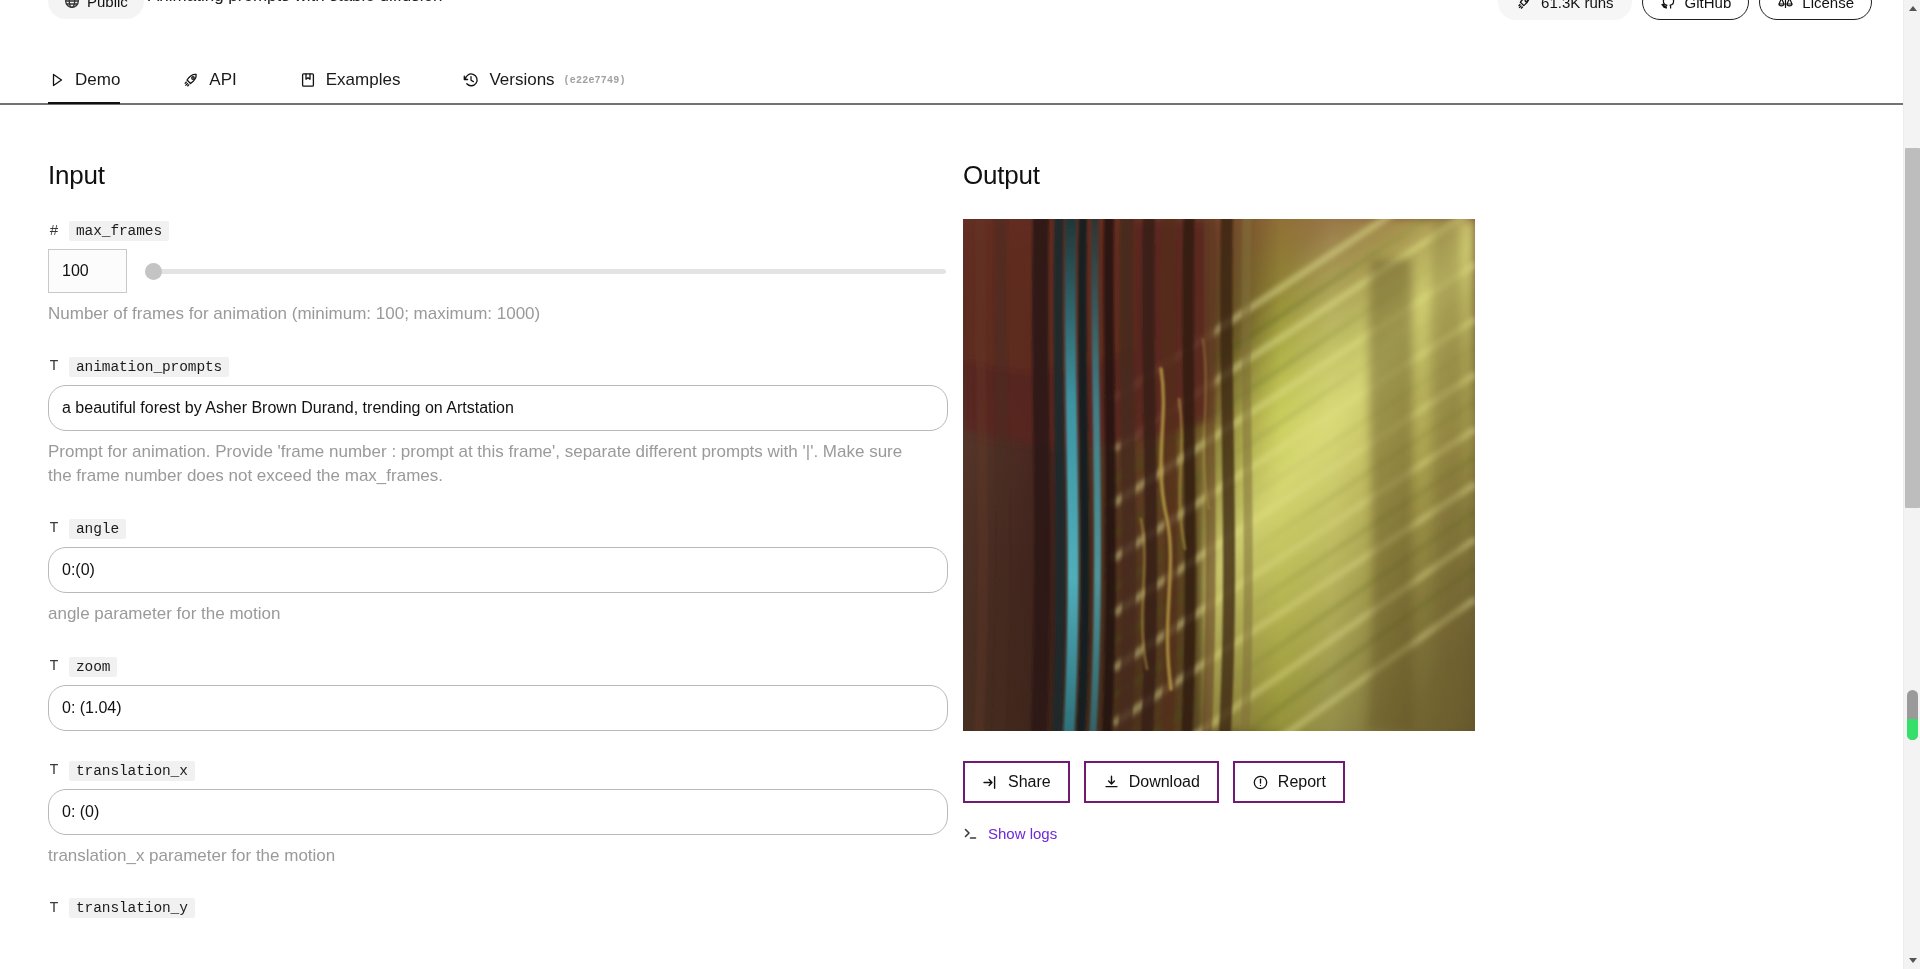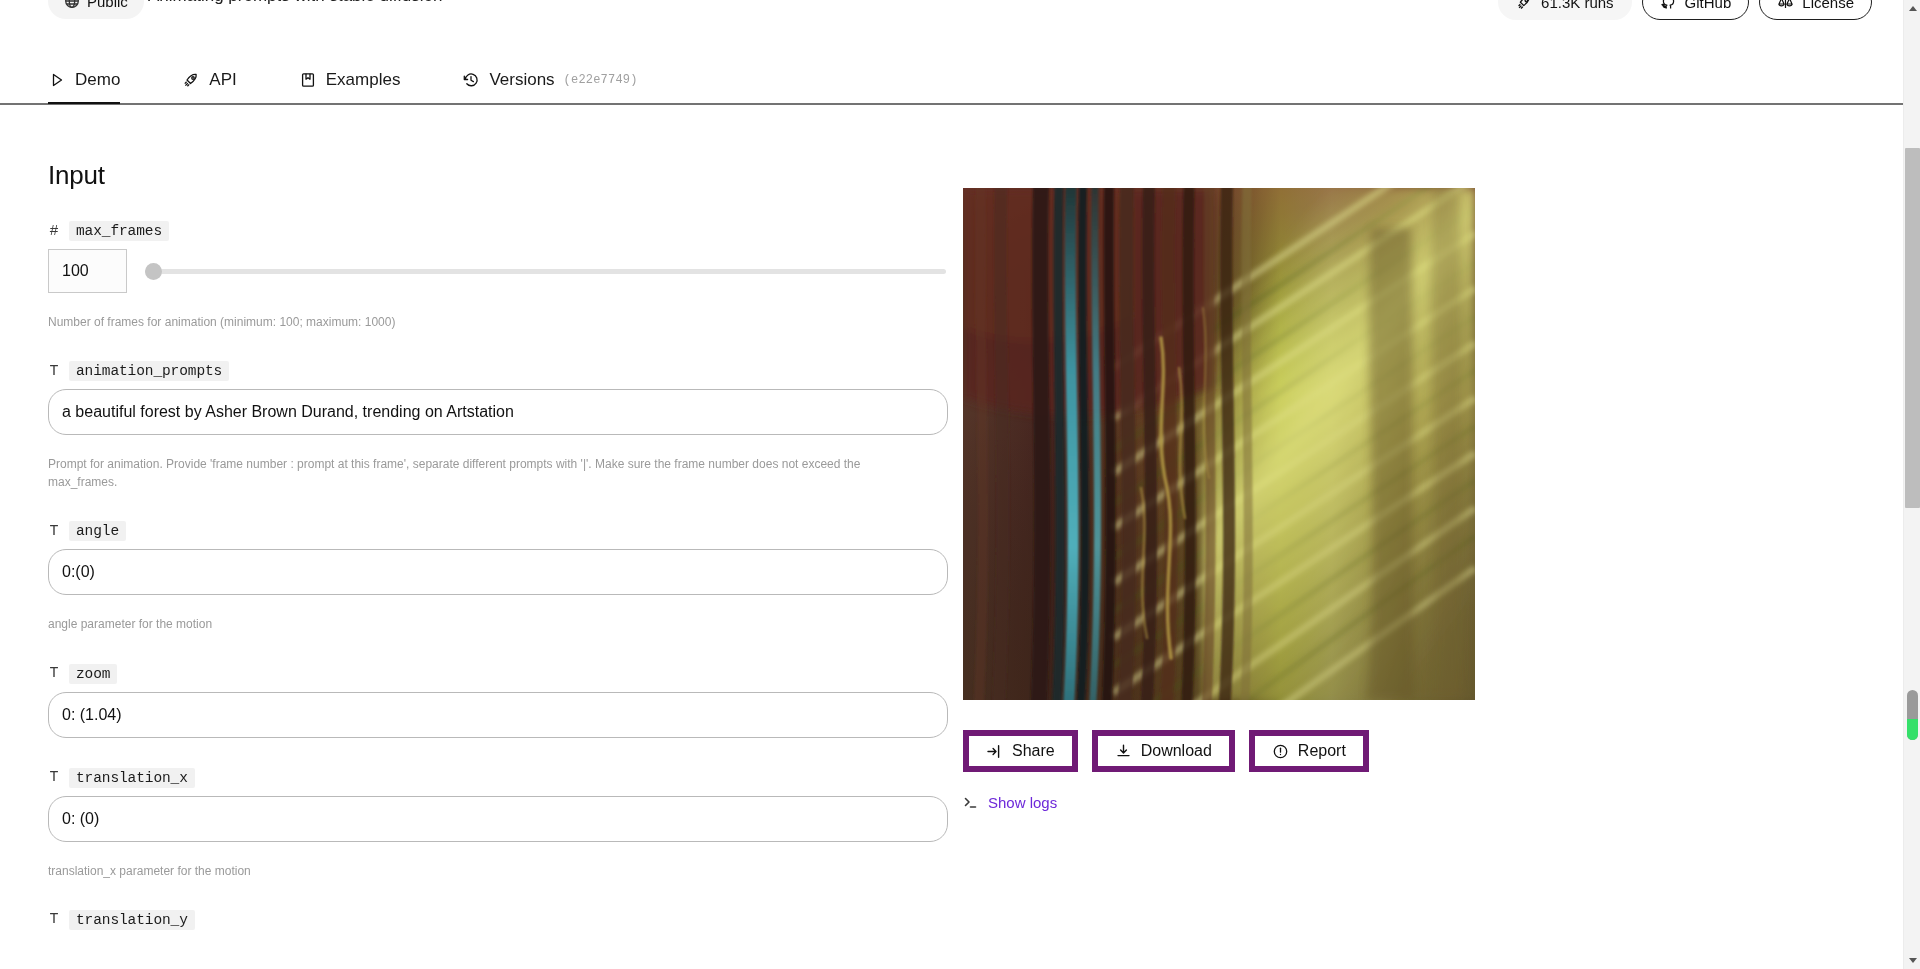--- a/index.html
+++ b/index.html
@@ -88,23 +88,24 @@
   .tab .glyph { display: block; width: 18px; height: 18px; flex: none; }
   .tab.active::after {
     content: "";
     position: absolute;
     left: 0; right: 22px; bottom: -1px;
     height: 2.5px;
     background: #111;
   }
   .tab .version-hash {
     font-family: "Liberation Mono", monospace;
-    font-size: 12px;
+    font-size: 10px;
     color: #a0a0a0;
     letter-spacing: 0.2px;
+    font-weight: bold;
   }
 
   
   .panel-title {
     font-size: 26px;
     font-weight: 400;
     color: #111;
     letter-spacing: -0.2px;
   }
   #input-panel {
@@ -182,22 +183,22 @@
     border: 1px solid #b9b9b9;
     background: #fff;
     display: flex; align-items: center;
     padding: 0 13px;
     font-size: 16px;
     color: #111;
   }
   .text-input.tall { height: 46px; border-radius: 18px; }
 
   .hint {
-    margin-top: 21px;
-    font-size: 12px;
+    margin-top: 9px;
+    font-size: 17px;
     line-height: 1.45;
     color: #9a9a9a;
     max-width: 862px;
   }
 
   
   .out-image {
     margin-top: 28px;
     width: 512px; height: 512px;
     position: relative;
@@ -206,21 +207,21 @@
   }
   .out-image .layer { position: absolute; inset: 0; }
   .out-btn-row {
     margin-top: 30px;
     display: flex; gap: 14px;
   }
   .out-btn {
     display: flex; align-items: center; gap: 9px;
     height: 42px;
     padding: 0 17px;
-    border: 6px solid #701a75;
+    border: 2px solid #701a75;
     background: #fff;
     font-size: 16px;
     color: #111;
     cursor: pointer;
     white-space: nowrap;
   }
   .out-btn .glyph { display: block; width: 17px; height: 17px; flex: none; }
   .show-logs {
     margin-top: 22px;
     display: inline-flex; align-items: center; gap: 9px;
@@ -427,20 +428,21 @@
 
     <div class="field">
       <div class="field-label">
         <span class="type-mark">T</span>
         <span class="name-chip">translation_y</span>
       </div>
     </div>
   </div>
 
   <div id="output-panel">
+    <div class="panel-title">Output</div>
 
     <div class="out-image">
       <svg class="layer" viewBox="0 0 512 512" preserveAspectRatio="none">
         <defs>
           <linearGradient id="bgh" x1="0" y1="0" x2="1" y2="0">
             <stop offset="0%" stop-color="#5c3a2e"></stop>
             <stop offset="18%" stop-color="#4a2622"></stop>
             <stop offset="36%" stop-color="#6b4526"></stop>
             <stop offset="52%" stop-color="#7d6a2e"></stop>
             <stop offset="62%" stop-color="#c8cf4a"></stop>

